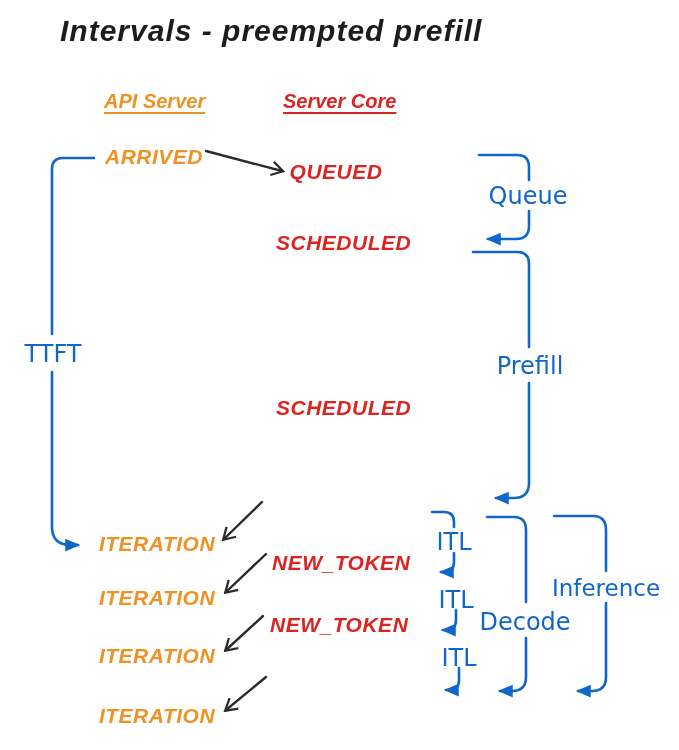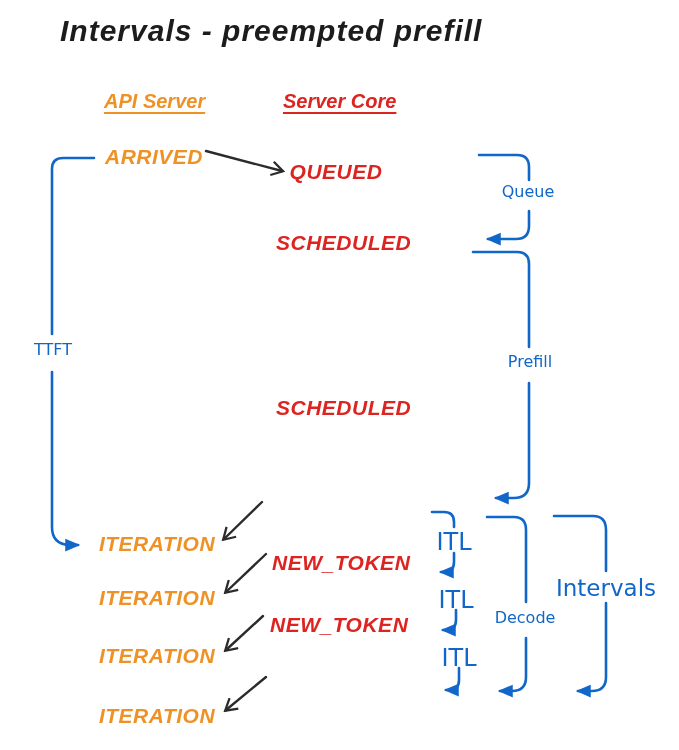--- a/index.html
+++ b/index.html
@@ -21,21 +21,21 @@
     font-size:30px;font-weight:bold;font-style:italic;color:var(--c-title);
     letter-spacing:1px;
   }
   .hdr{font-size:20px;font-weight:bold;font-style:italic;text-decoration:underline;
        text-underline-offset:4px;}
   .hdr.api{color:var(--c-api);}
   .hdr.engine{color:var(--c-engine);}
   .evt{font-size:21px;font-style:italic;font-weight:bold;letter-spacing:0.5px;}
   .evt.api{color:var(--c-api);}
   .evt.engine{color:var(--c-engine);}
-  .interval{font-family:"DejaVu Sans",sans-serif;color:var(--c-interval);font-size:16px;}
+  .interval{font-family:"DejaVu Sans",sans-serif;color:var(--c-interval);font-size:24px;}
   .interval.small{font-size:24px;}
   .bracket{stroke:var(--c-interval);stroke-width:2.6;fill:none;stroke-linecap:round;}
   .black-arrow{stroke:var(--c-arrow);stroke-width:2.4;fill:none;stroke-linecap:round;}
   .blue-head{fill:var(--c-interval);}
   .black-head{fill:none;stroke:var(--c-arrow);stroke-width:2;}
 </style>
 </head>
 <body>
 
 <div class="stage">
@@ -94,15 +94,15 @@
   <div class="lbl evt engine" style="left:272px;top:551px;width:130px;">NEW_TOKEN</div>
   <div class="lbl evt engine" style="left:270px;top:613px;width:130px;">NEW_TOKEN</div>
 
   <div class="lbl interval" style="left:24px;top:341px;width:58px;">TTFT</div>
   <div class="lbl interval" style="left:487px;top:183px;width:82px;">Queue</div>
   <div class="lbl interval" style="left:492px;top:353px;width:76px;">Prefill</div>
   <div class="lbl interval small" style="left:434px;top:529px;width:40px;">ITL</div>
   <div class="lbl interval small" style="left:436px;top:587px;width:40px;">ITL</div>
   <div class="lbl interval small" style="left:439px;top:645px;width:40px;">ITL</div>
   <div class="lbl interval" style="left:479px;top:609px;width:92px;">Decode</div>
-  <div class="lbl interval" style="left:548px;top:576px;width:116px;font-size:23px;">Intervals</div>
+  <div class="lbl interval" style="left:548px;top:576px;width:116px;font-size:23px;">Inference</div>
 
 </div>
 
 </body></html>

